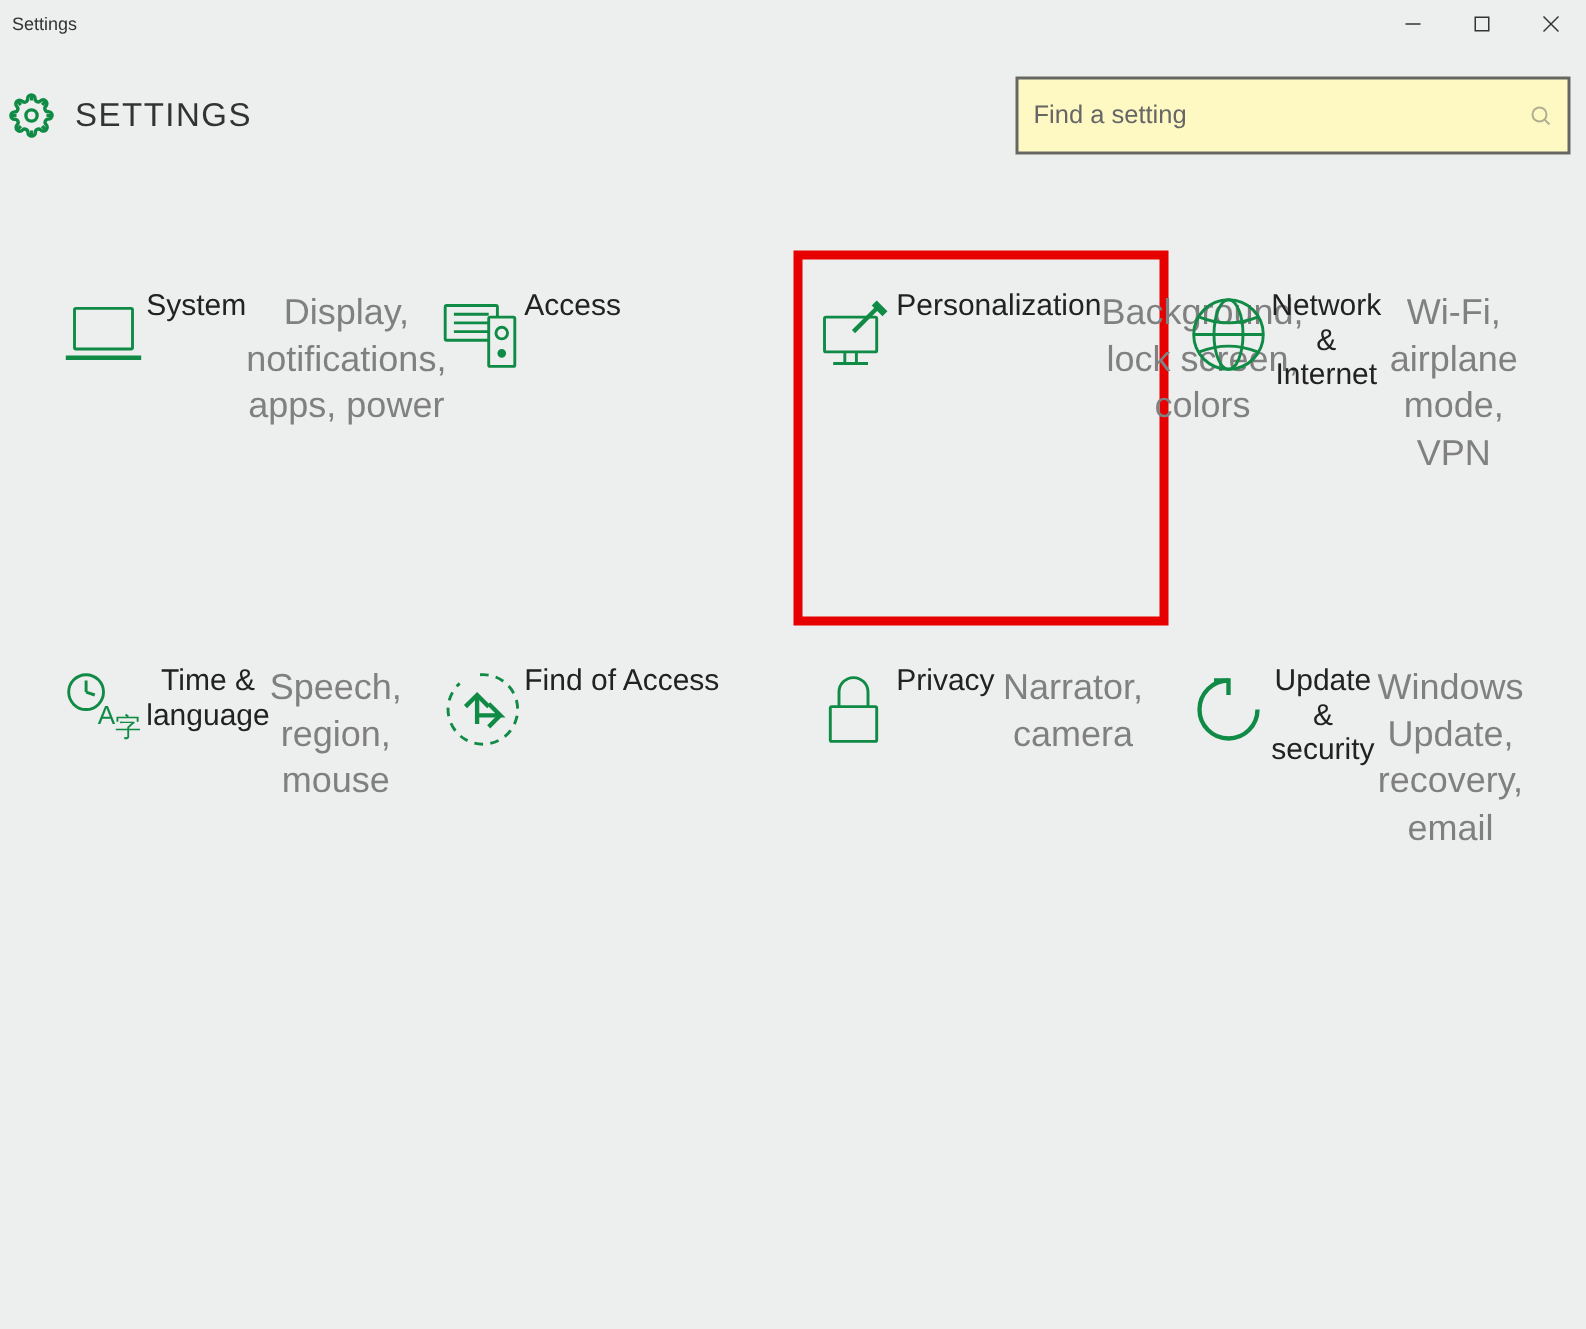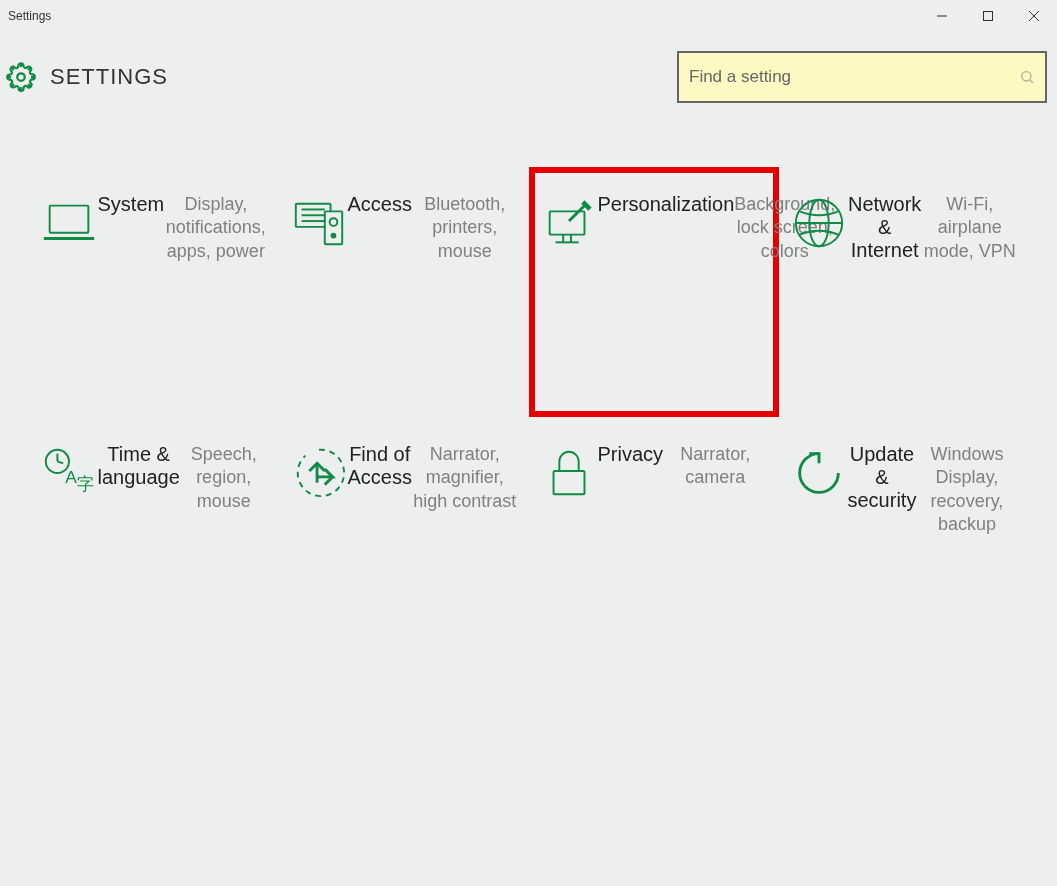--- a/index.html
+++ b/index.html
@@ -123,21 +123,21 @@
       fill: none;
       stroke-width: 2;
     }
     .cat-title {
       font-size: 20px;
       color: #222;
       margin-bottom: 4px;
       font-weight: 400;
     }
     .cat-desc {
-      font-size: 18px;
+      font-size: 24px;
       color: #808080;
       line-height: 1.3;
       max-width: 200px;
     }
   </style>
 </head>
 <body>
 
 <div class="titlebar">
   <div class="titlebar-title">Settings</div>
@@ -202,21 +202,20 @@
         <rect x="6" y="10" width="36" height="24" rx="1"></rect>
         <line x1="12" y1="16" x2="36" y2="16"></line>
           <line x1="12" y1="22" x2="36" y2="22"></line>
           <line x1="12" y1="28" x2="36" y2="28"></line>
         <rect x="36" y="18" width="18" height="34" rx="1" fill="#edeeee"></rect>
         <circle cx="45" cy="29" r="4"></circle>
           <circle cx="45" cy="43" r="2" fill="#0f8b45"></circle>
       </svg>
     </div>
     <div class="cat-title">Access</div>
-    <div class="cat-desc">Bluetooth, printers, mouse</div>
   </div>
 
   <div class="category highlighted">
     <div class="cat-icon">
       <svg width="58" height="58" viewBox="0 0 60 60">
         <rect x="10" y="18" width="36" height="24" rx="1"></rect>
         <line x1="24" y1="42" x2="24" y2="50"></line>
           <line x1="32" y1="42" x2="32" y2="50"></line>
         <line x1="16" y1="50" x2="40" y2="50"></line>
         <path d="M30 28 L48 10" stroke-width="3"></path>
@@ -260,21 +259,20 @@
     <div class="cat-icon">
       <svg width="58" height="58" viewBox="0 0 60 60">
         <path d="M30 6 A24 24 0 1 1 16 12" fill="none" stroke-dasharray="6 5"></path>
         <line x1="28" y1="20" x2="28" y2="40" stroke-width="3"></line>
         <polyline points="20,28 28,20 36,28" stroke-width="3" fill="none"></polyline>
         <polyline points="28,30 44,30 36,22" stroke-width="3" fill="none" transform="translate(0,4)"></polyline>
         <polyline points="36,38 44,30" stroke-width="3" fill="none" transform="translate(0,4)"></polyline>
       </svg>
     </div>
     <div class="cat-title">Find of Access</div>
-    <div class="cat-desc">Narrator, magnifier, high contrast</div>
   </div>
 
   <div class="category">
     <div class="cat-icon">
       <svg width="58" height="58" viewBox="0 0 60 60">
         <rect x="14" y="28" width="32" height="24" rx="1"></rect>
         <path d="M20 28 V18 a10 10 0 0 1 20 0 V28" fill="none"></path>
       </svg>
     </div>
     <div class="cat-title">Privacy</div>
@@ -282,16 +280,16 @@
   </div>
 
   <div class="category">
     <div class="cat-icon">
       <svg width="58" height="58" viewBox="0 0 60 60">
         <path d="M50 30 A20 20 0 1 1 30 10" fill="none" stroke-width="3"></path>
         <polyline points="20,10 30,10 30,20" fill="none" stroke-width="3"></polyline>
       </svg>
     </div>
     <div class="cat-title">Update &amp; security</div>
-    <div class="cat-desc">Windows Display, recovery, backup</div>
+    <div class="cat-desc">Windows Update, recovery, email</div>
   </div>
 
 </div>
 
 </body></html>

